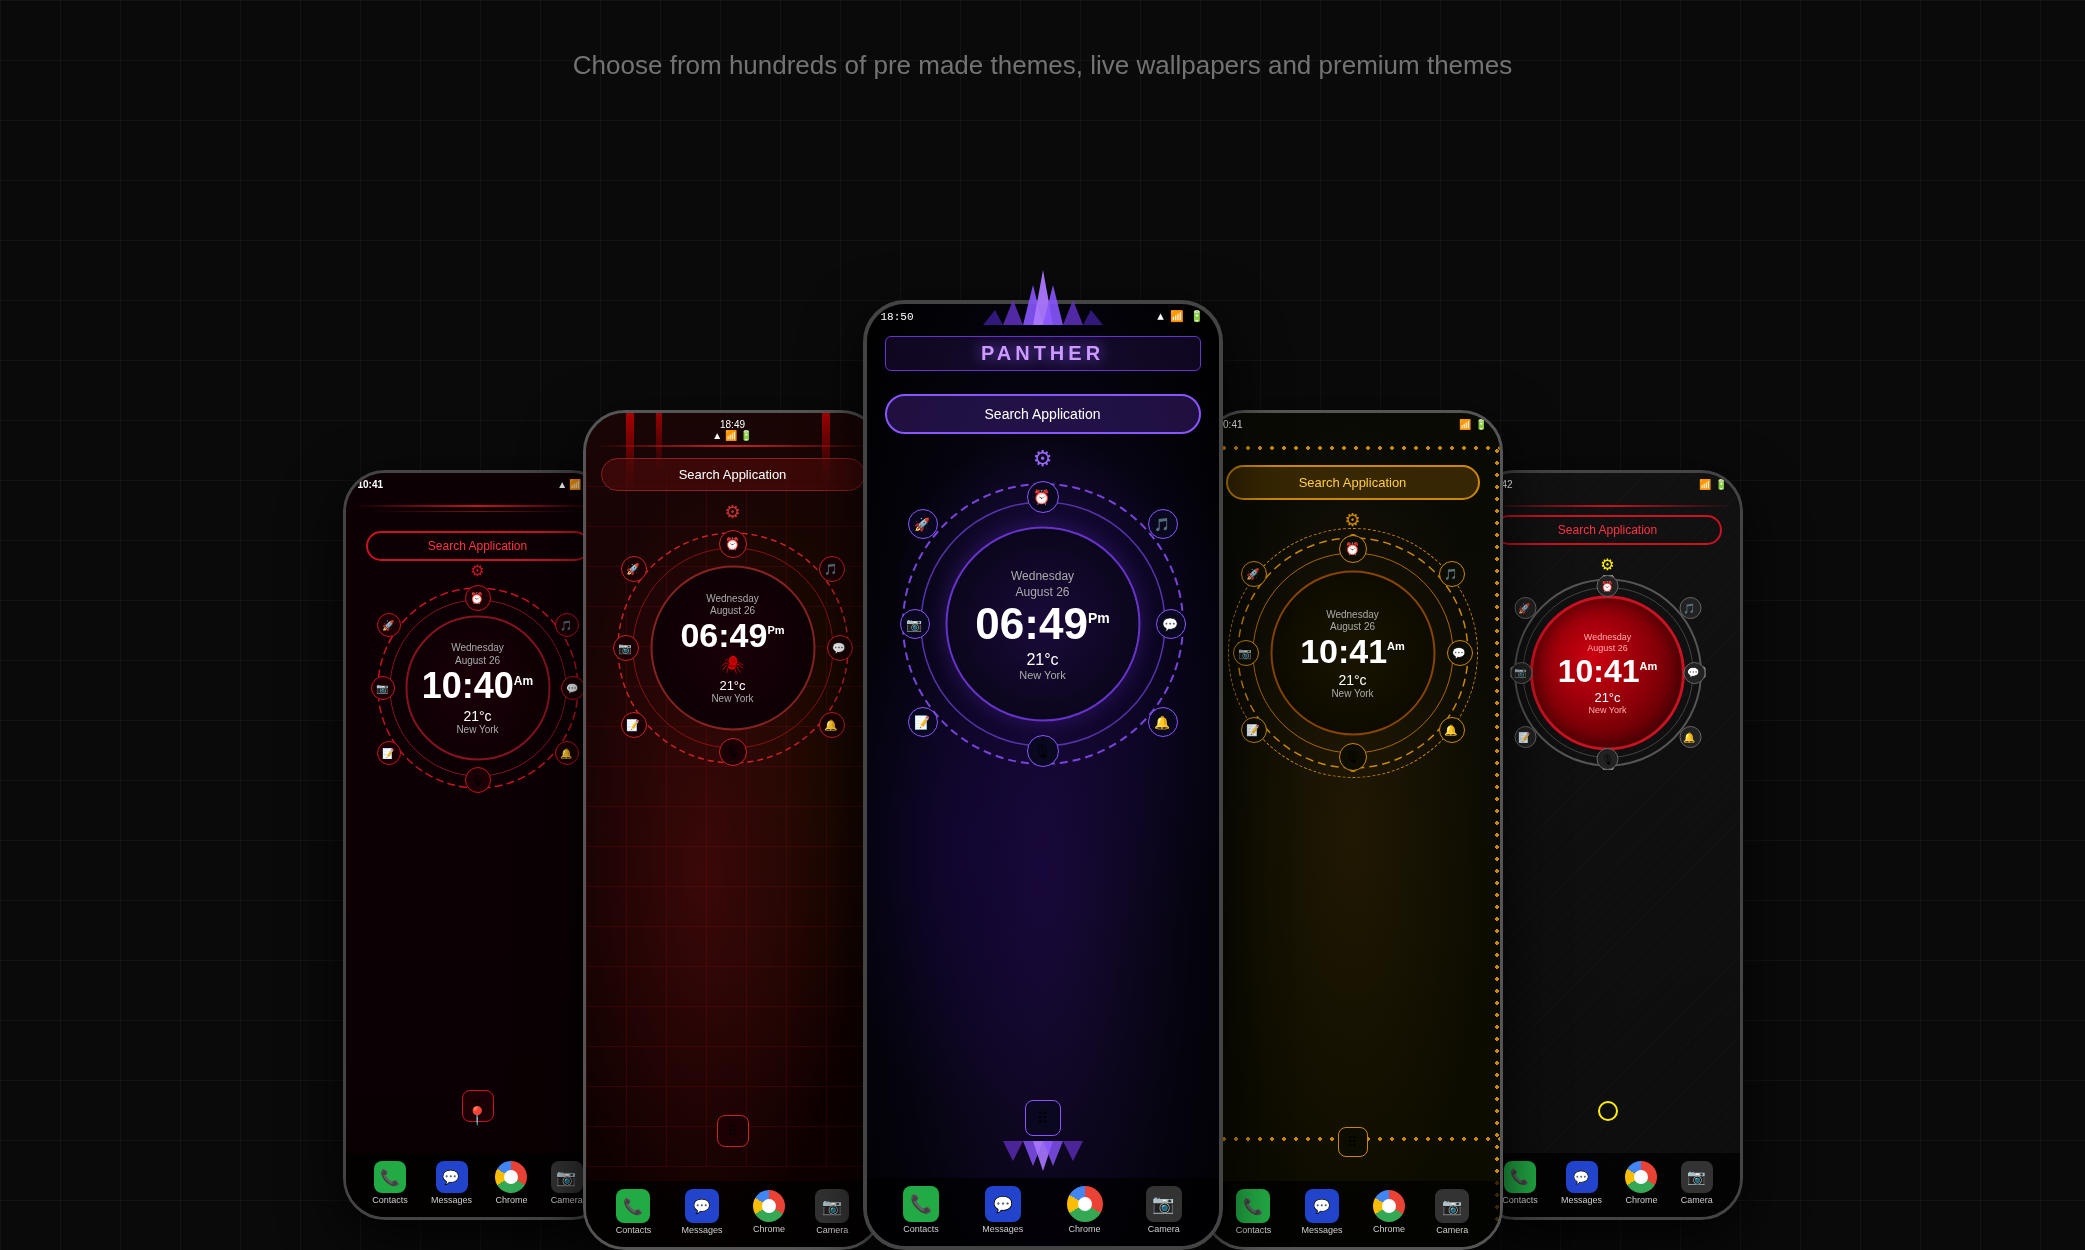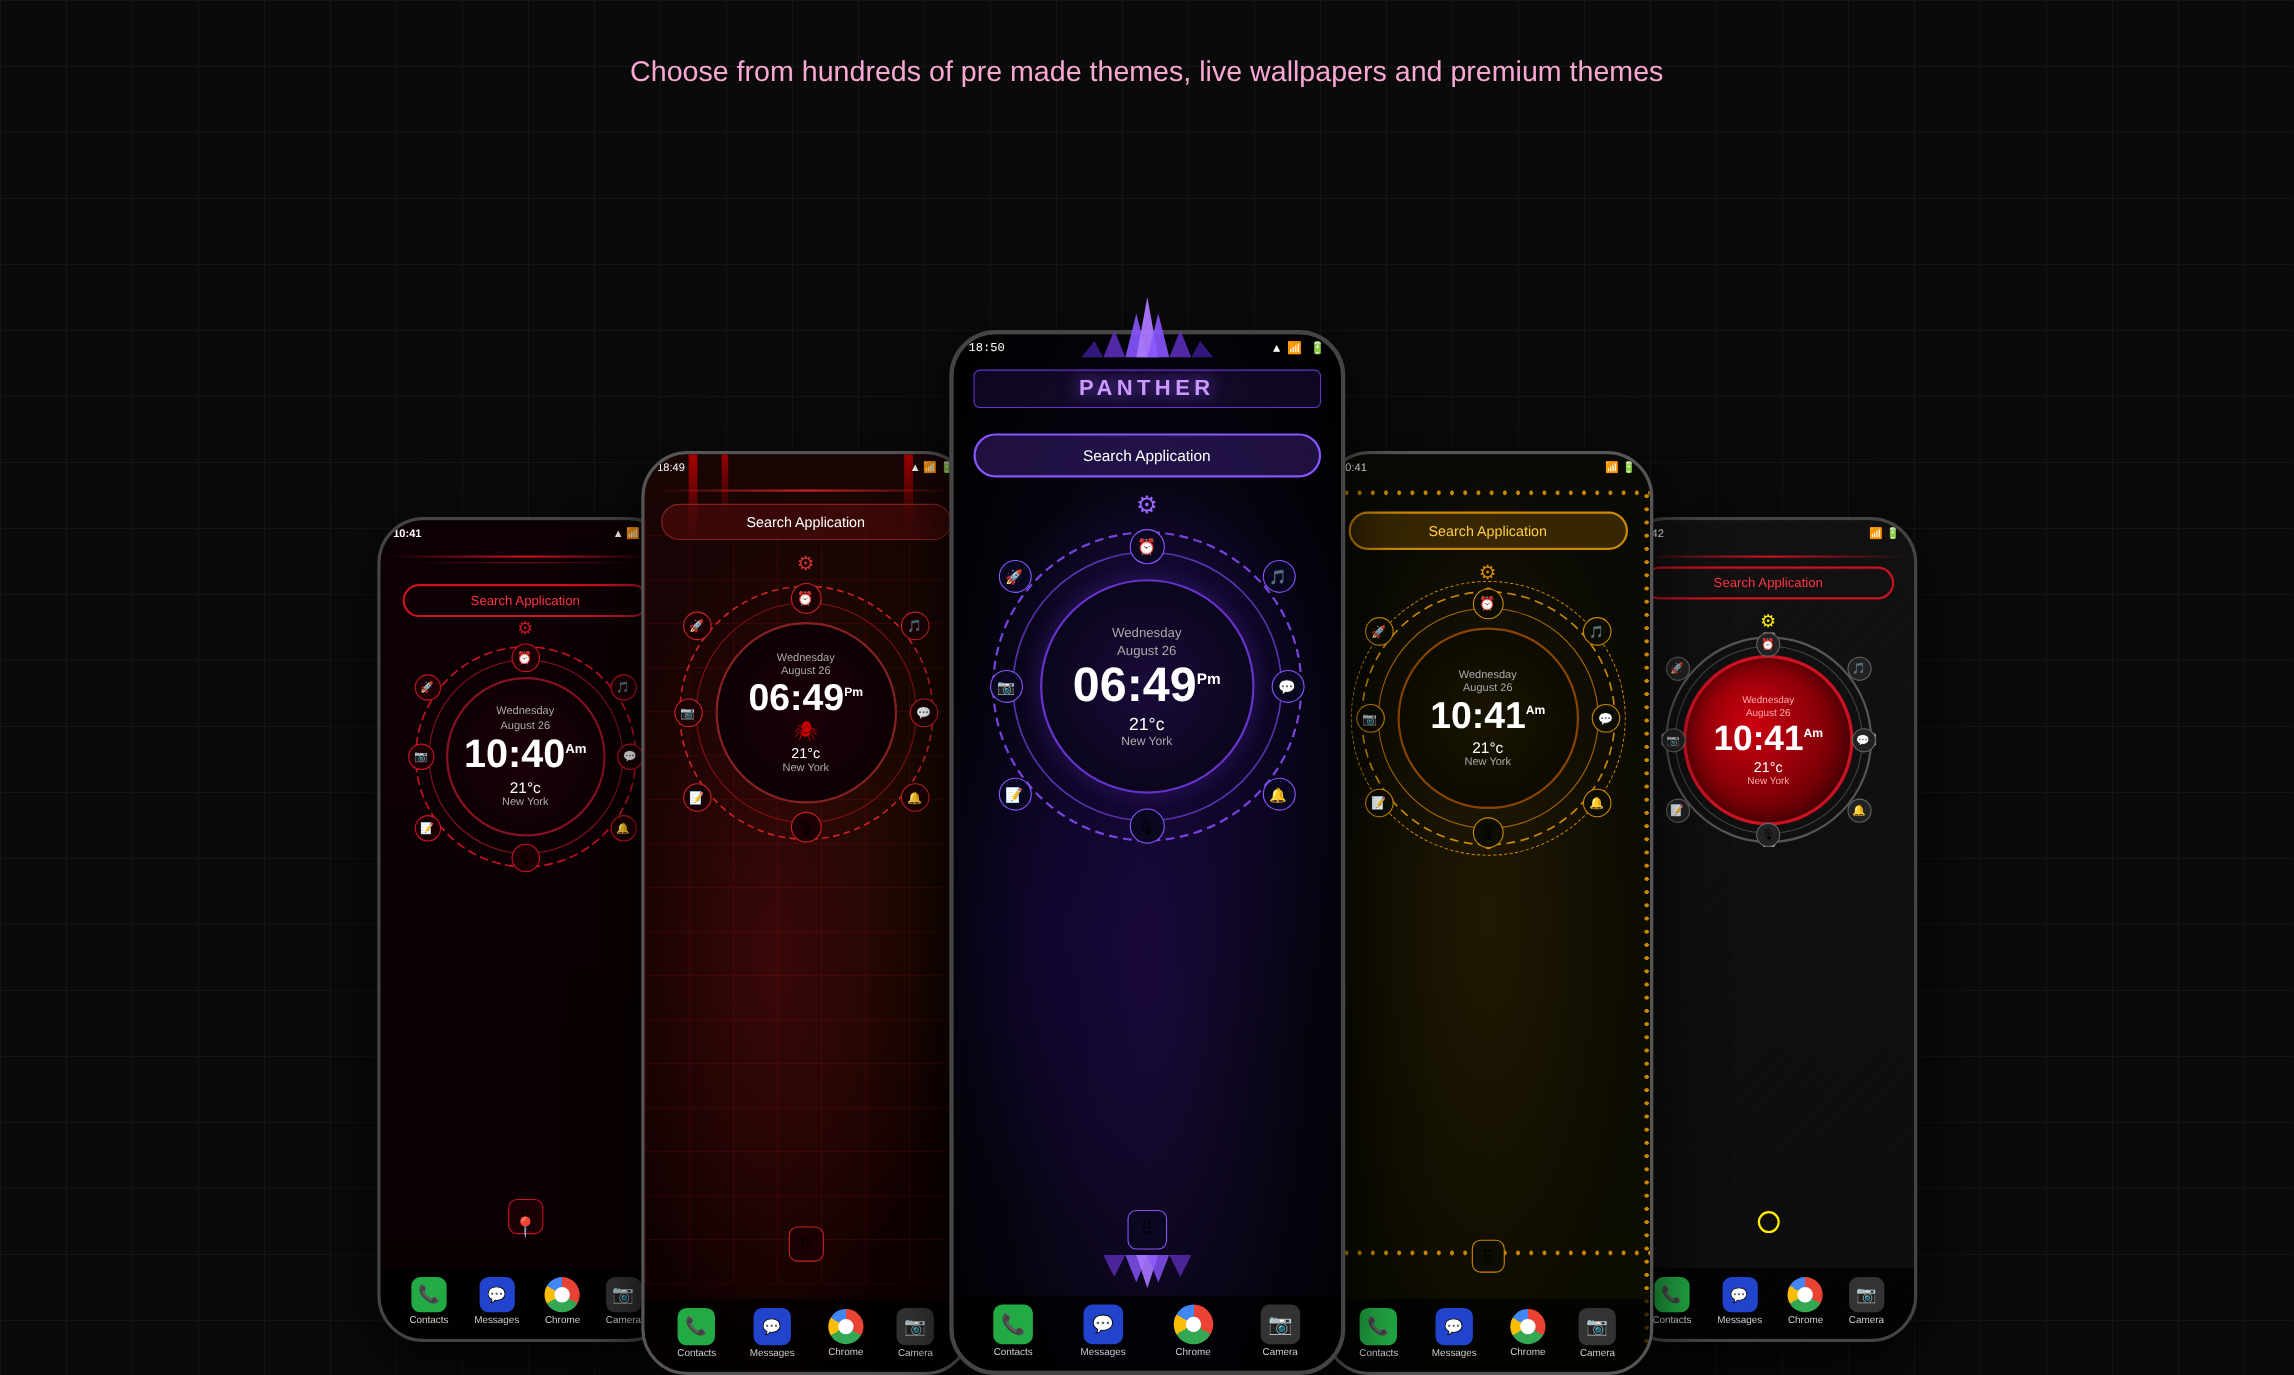--- a/index.html
+++ b/index.html
@@ -29,21 +29,21 @@
       position: relative;
       z-index: 10;
     }
     .header-title {
       color: #ffffff;
       font-size: 62px;
       font-weight: 900;
       letter-spacing: 1px;
     }
     .header-subtitle {
-      color: #f9a8d4;
+      color: #737373;
       font-size: 26px;
       margin-top: 10px;
       font-weight: 400;
     }
 
     
     .phones-container {
       display: flex;
       justify-content: center;
       align-items: flex-end;
@@ -304,21 +304,21 @@
         <div style="position:absolute;inset:0;background:linear-gradient(180deg,#1a0505 0%,#0d0000 100%);"></div>
 
         <div style="position:absolute;inset:0;background:radial-gradient(ellipse at 40% 55%,#3a0808 0%,transparent 60%),radial-gradient(ellipse at 70% 40%,#1a0a00 0%,transparent 50%);"></div>
 
         <div style="position:absolute;top:60px;left:0;right:0;bottom:80px;opacity:0.15;background-image:repeating-linear-gradient(0deg,#cc1122 0px,#cc1122 1px,transparent 1px,transparent 40px),repeating-linear-gradient(90deg,#cc1122 0px,#cc1122 1px,transparent 1px,transparent 40px);"></div>
 
         <div style="position:absolute;top:0;left:40px;width:8px;height:80px;background:linear-gradient(180deg,#cc0000,transparent);border-radius:0 0 4px 4px;opacity:0.8;"></div>
         <div style="position:absolute;top:0;left:70px;width:6px;height:60px;background:linear-gradient(180deg,#cc0000,transparent);border-radius:0 0 4px 4px;opacity:0.7;"></div>
         <div style="position:absolute;top:0;right:50px;width:8px;height:70px;background:linear-gradient(180deg,#cc0000,transparent);border-radius:0 0 4px 4px;opacity:0.8;"></div>
 
-        <div style="position:absolute;top:6px;left:12px;right:12px;font-size:10px;color:#fff;display:flex;justify-content:space-between;align-items:center;z-index:21;">
+        <div style="position:absolute;top:6px;left:12px;right:12px;font-size:10px;color:#fff;display:flex;align-items:center;z-index:21;flex-direction:column;">
           <span>18:49</span>
           <span>▲ 📶 🔋</span>
         </div>
 
         <div style="position:absolute;top:32px;left:8px;right:8px;height:2px;background:linear-gradient(90deg,transparent,#cc2222,transparent);z-index:5;"></div>
 
         <div style="position:absolute;top:45px;left:15px;right:15px;z-index:10;">
           <button class="search-bar" style="background:rgba(80,10,10,0.6);border:1px solid #882222;color:#fff;width:100%;padding:8px 10px;font-size:13px;border-radius:20px;cursor:pointer;">Search Application</button>
         </div>
 

